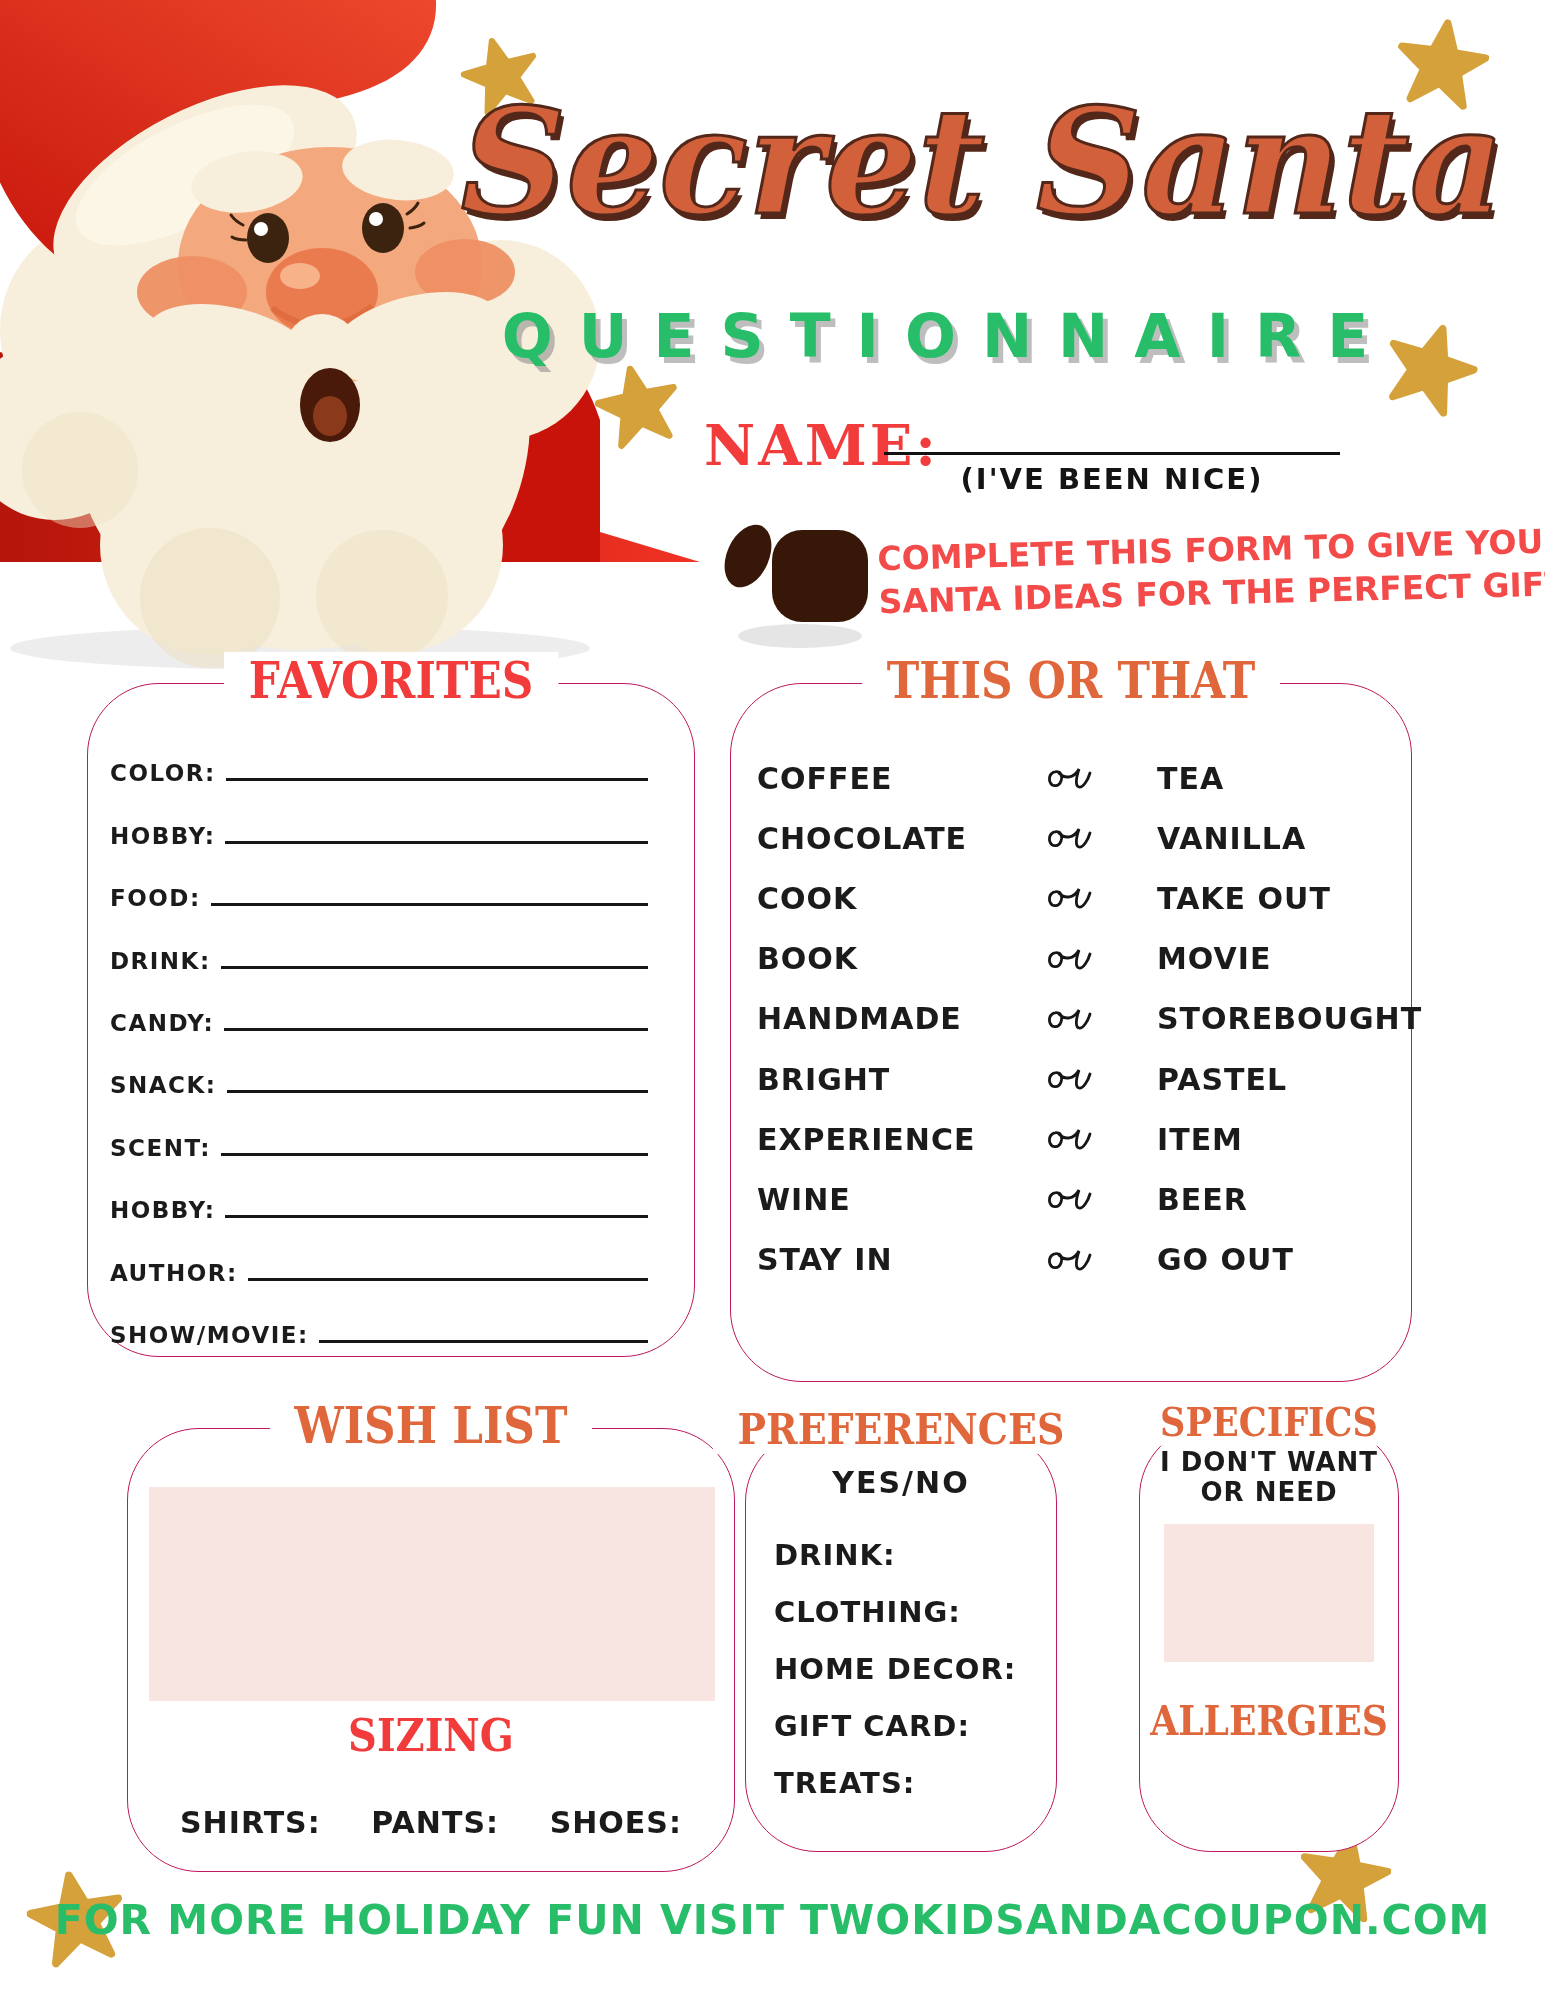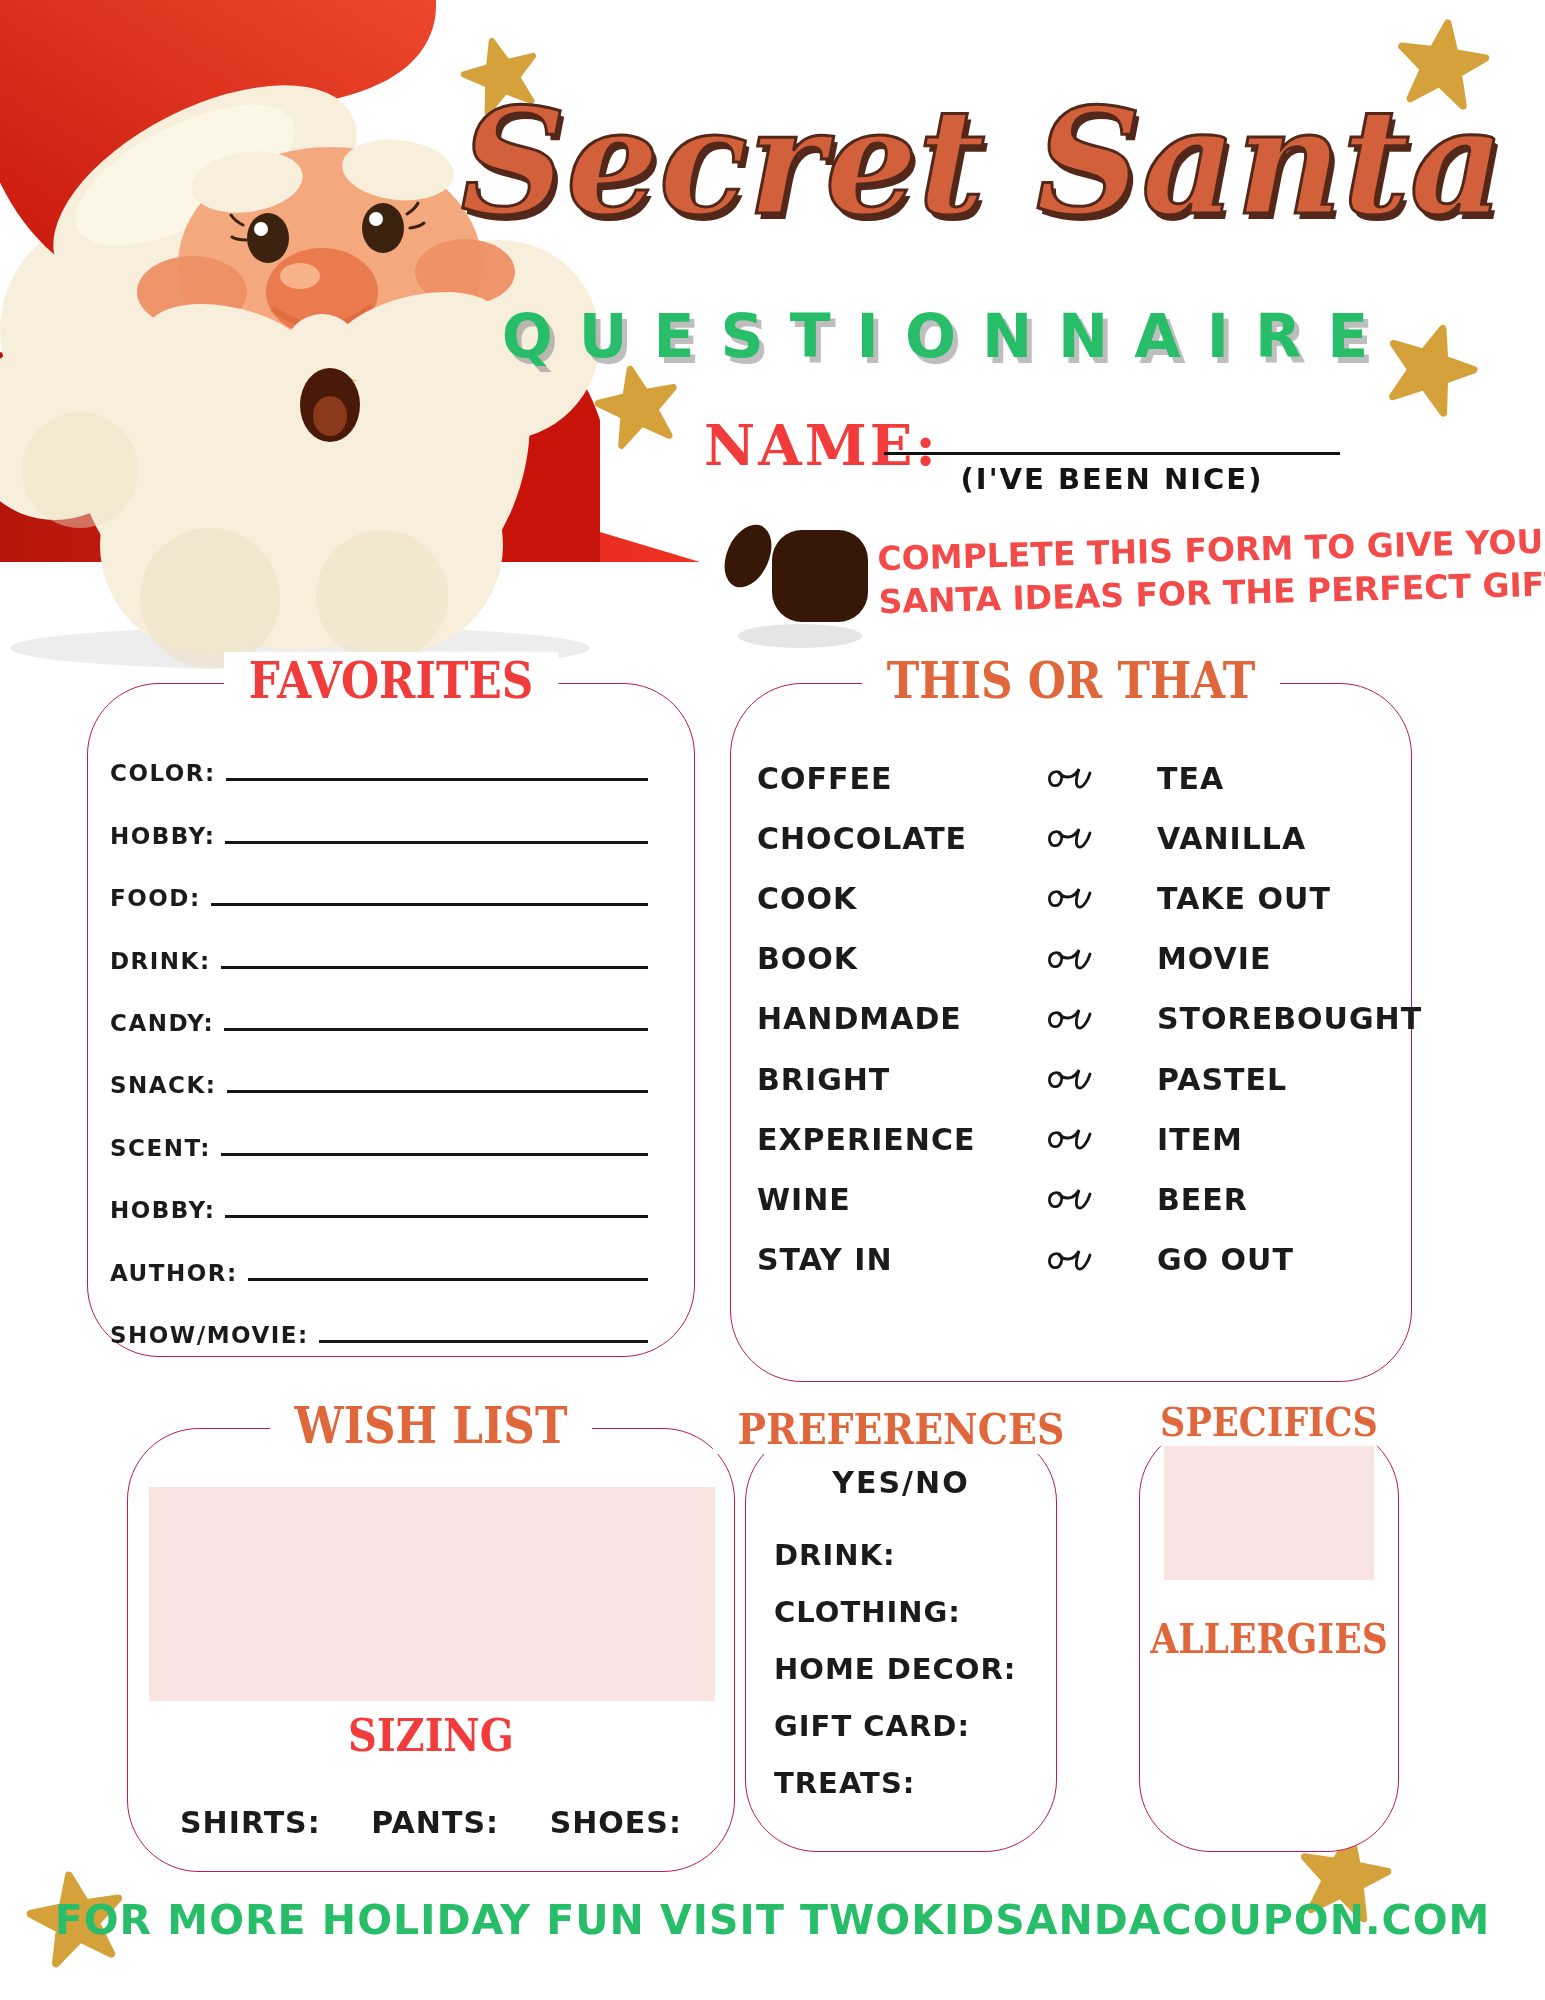--- a/index.html
+++ b/index.html
@@ -333,19 +333,23 @@
       <div class="pref-field">DRINK:</div>
       <div class="pref-field">CLOTHING:</div>
       <div class="pref-field">HOME DECOR:</div>
       <div class="pref-field">GIFT CARD:</div>
       <div class="pref-field">TREATS:</div>
     </div>
   </div>
 
   <div class="box box-spec">
     <div class="box-heading hd-orange">SPECIFICS</div>
+    <div class="spec-note">
+      <div>I DON'T WANT</div>
+      <div>OR NEED</div>
+    </div>
     <div class="spec-pink"></div>
     <div class="spec-allergies">ALLERGIES</div>
   </div>
 
   <div class="abs footer">FOR MORE HOLIDAY FUN VISIT TWOKIDSANDACOUPON.COM</div>
 
 </div>
 
 </body></html>

